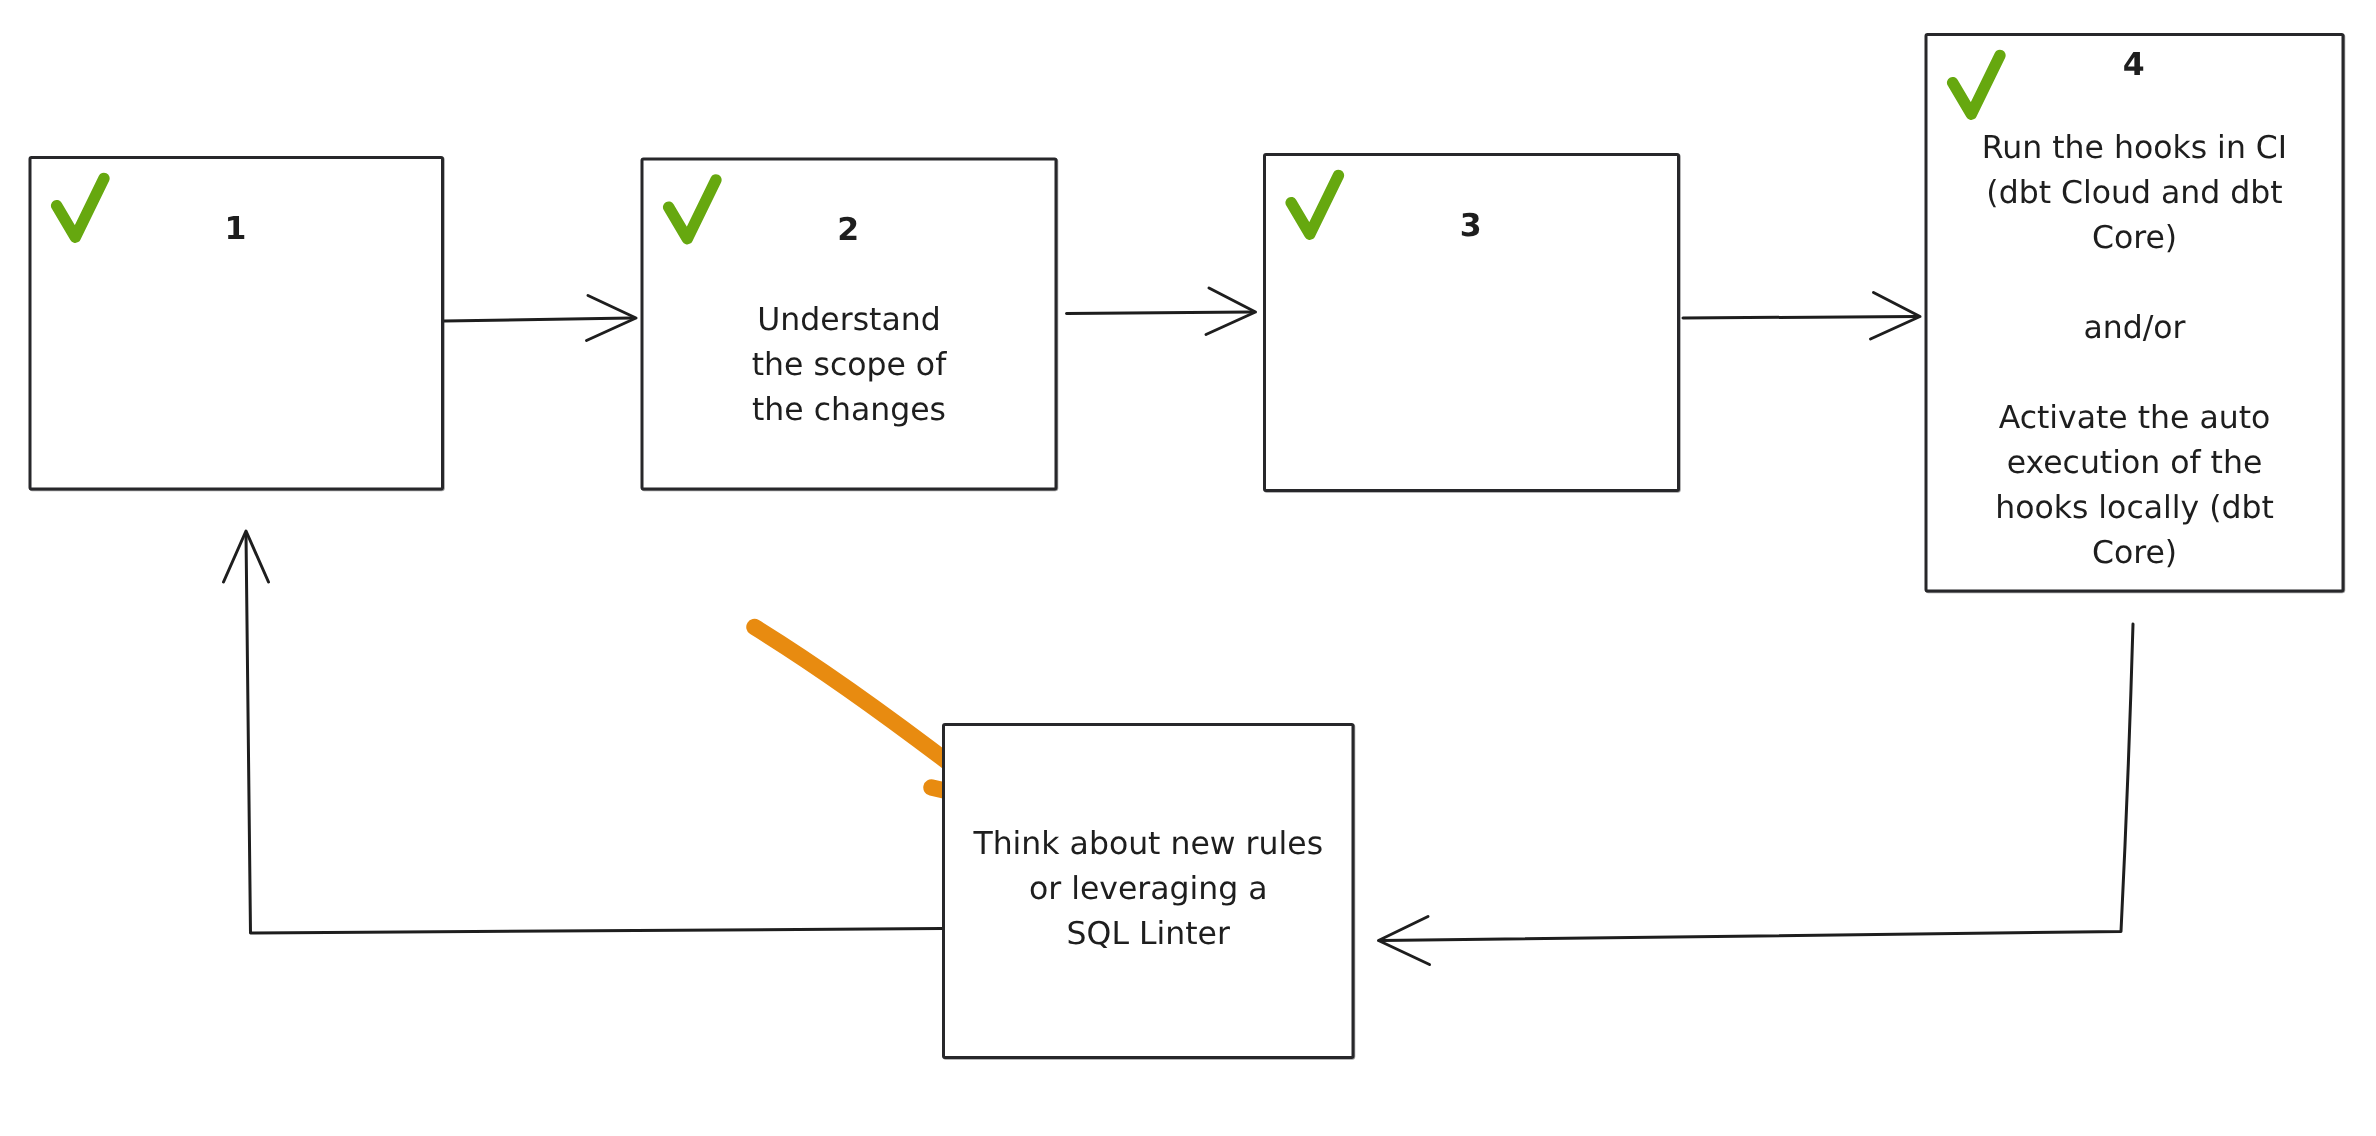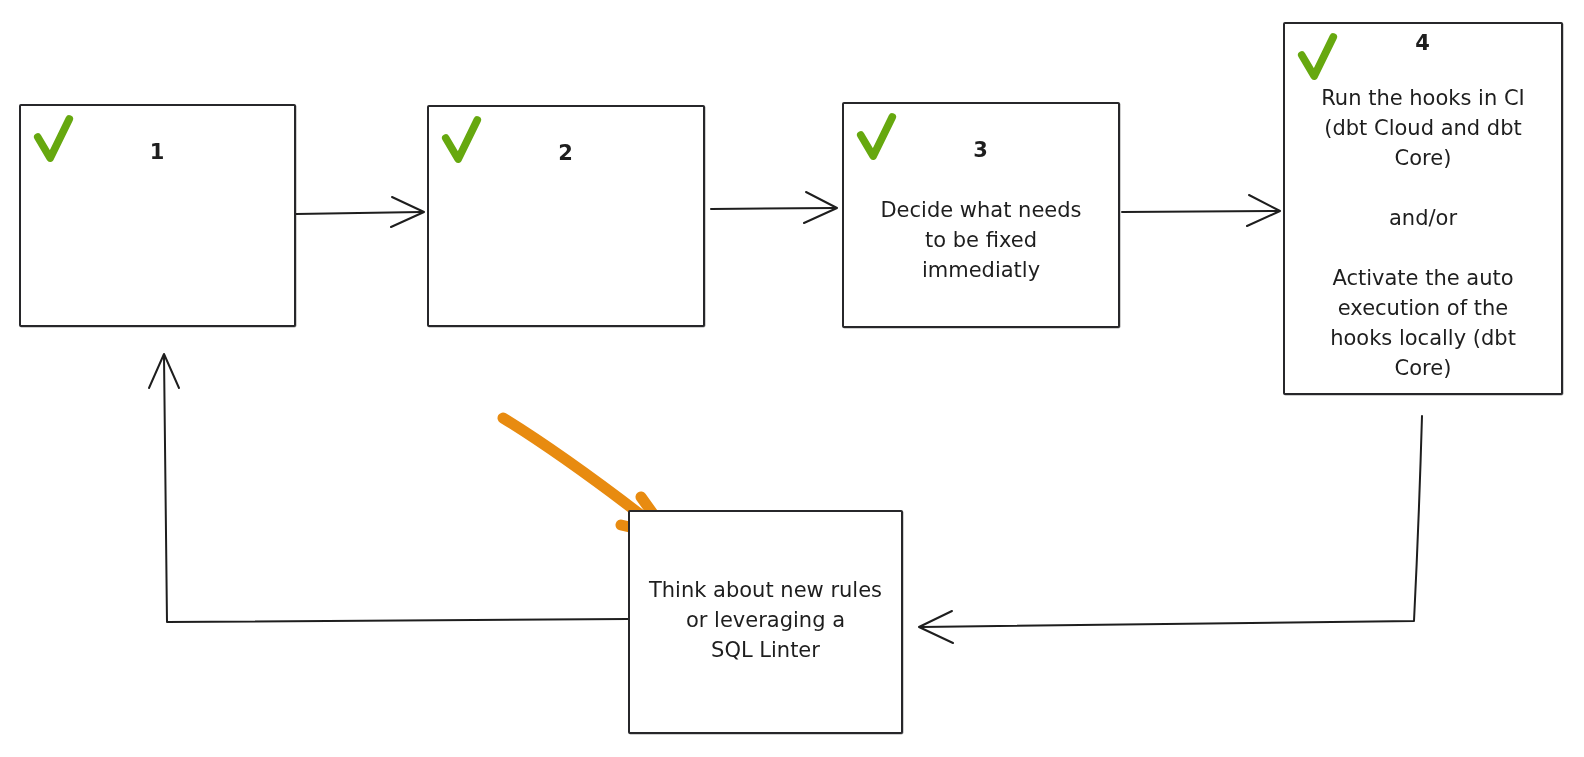--- a/index.html
+++ b/index.html
@@ -37,21 +37,21 @@
     font-weight:500;
   }
   .std .txt{margin-top:33px;}
   .tall .txt{margin-top:28px;}
   .loopbox .txt{margin-top:63px;}
   
   #n1{left:19px;top:104px;width:277px;height:223px;}
   #n2{left:427px;top:105px;width:278px;height:222px;}
   #n3{left:842px;top:102px;width:278px;height:226px;}
   #n4{left:1283px;top:22px;width:280px;height:373px;}
-  #n5{left:628px;top:510px;width:275px;height:224px;}
+  #n5{left:628px;top:482px;width:275px;height:224px;}
   .arrow-layer{
     position:absolute;left:0;top:0;width:1584px;height:757px;
     pointer-events:none;
   }
 </style>
 </head>
 <body>
 
 <div class="canvas">
 
@@ -89,30 +89,30 @@
       <polyline points="5,26 18,48 38,7" fill="none" stroke-width="8" stroke-linecap="round" stroke-linejoin="round" stroke="#66a80f"></polyline>
     </svg>
     <div class="num">1</div>
   </div>
 
   <div class="node std" id="n2">
     <svg class="check" viewBox="0 0 44 56">
       <polyline points="5,26 18,48 38,7" fill="none" stroke-width="8" stroke-linecap="round" stroke-linejoin="round" stroke="#66a80f"></polyline>
     </svg>
     <div class="num">2</div>
+    <div class="txt">Understand
+the scope of
+the changes</div>
   </div>
 
   <div class="node std" id="n3">
     <svg class="check" viewBox="0 0 44 56">
       <polyline points="5,26 18,48 38,7" fill="none" stroke-width="8" stroke-linecap="round" stroke-linejoin="round" stroke="#66a80f"></polyline>
     </svg>
     <div class="num">3</div>
-    <div class="txt">Decide what needs
-to be fixed
-immediatly</div>
   </div>
 
   <div class="node tall" id="n4">
     <svg class="check" viewBox="0 0 44 56">
       <polyline points="5,26 18,48 38,7" fill="none" stroke-width="8" stroke-linecap="round" stroke-linejoin="round" stroke="#66a80f"></polyline>
     </svg>
     <div class="num">4</div>
     <div class="txt">Run the hooks in CI
 (dbt Cloud and dbt
 Core)

